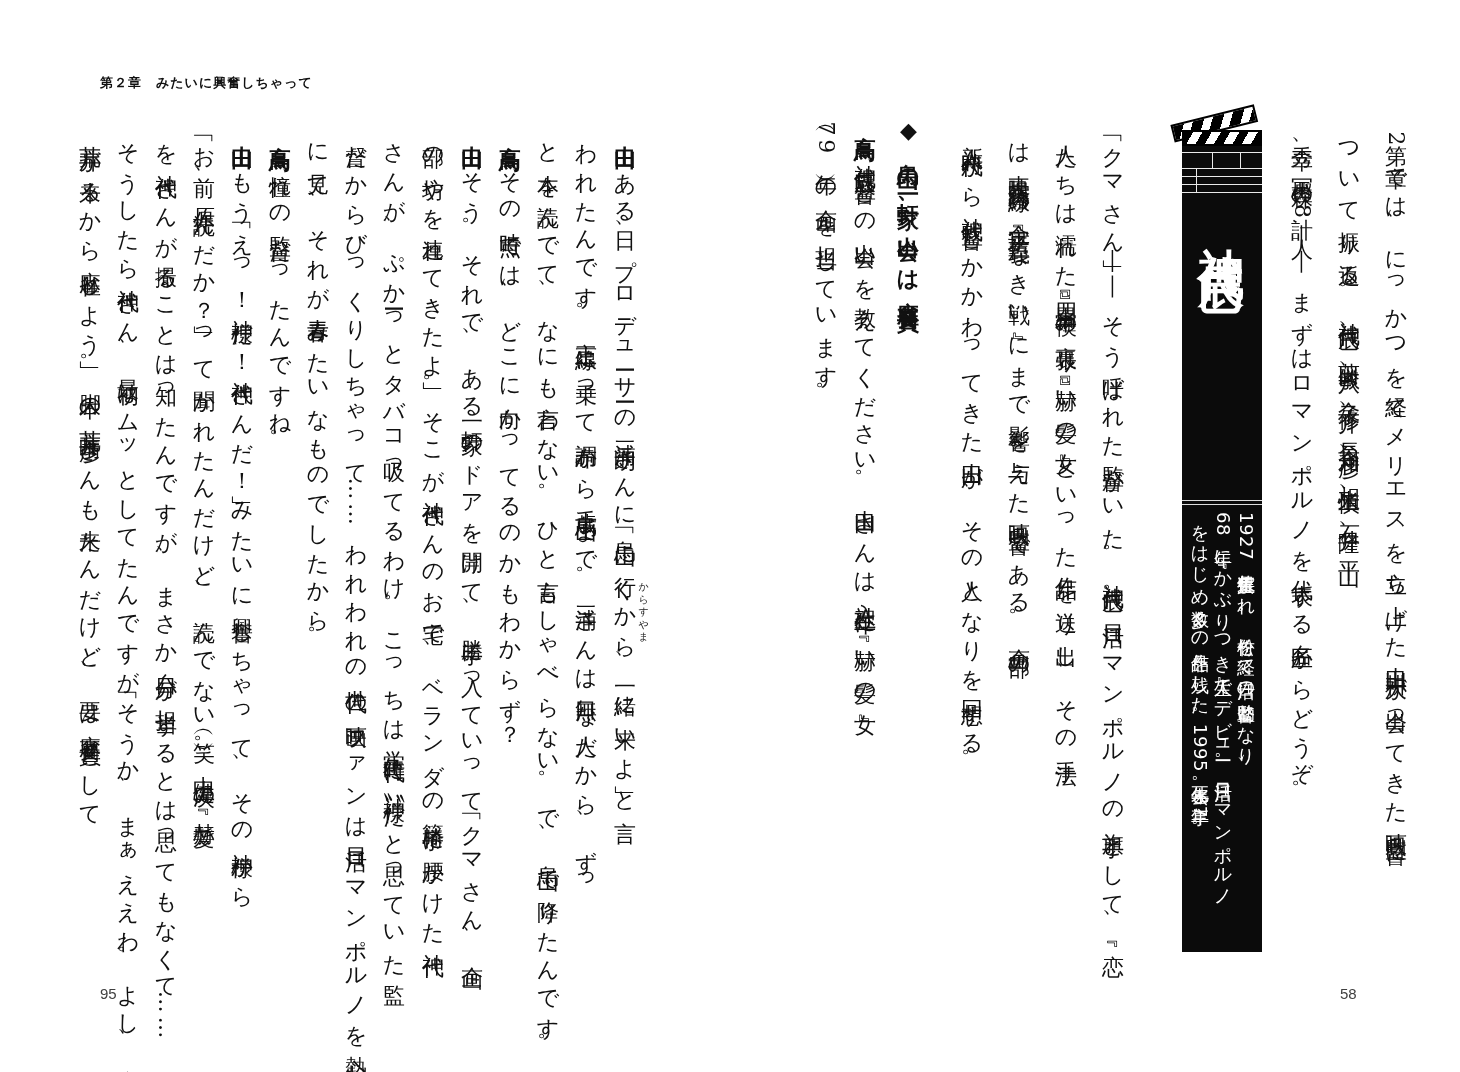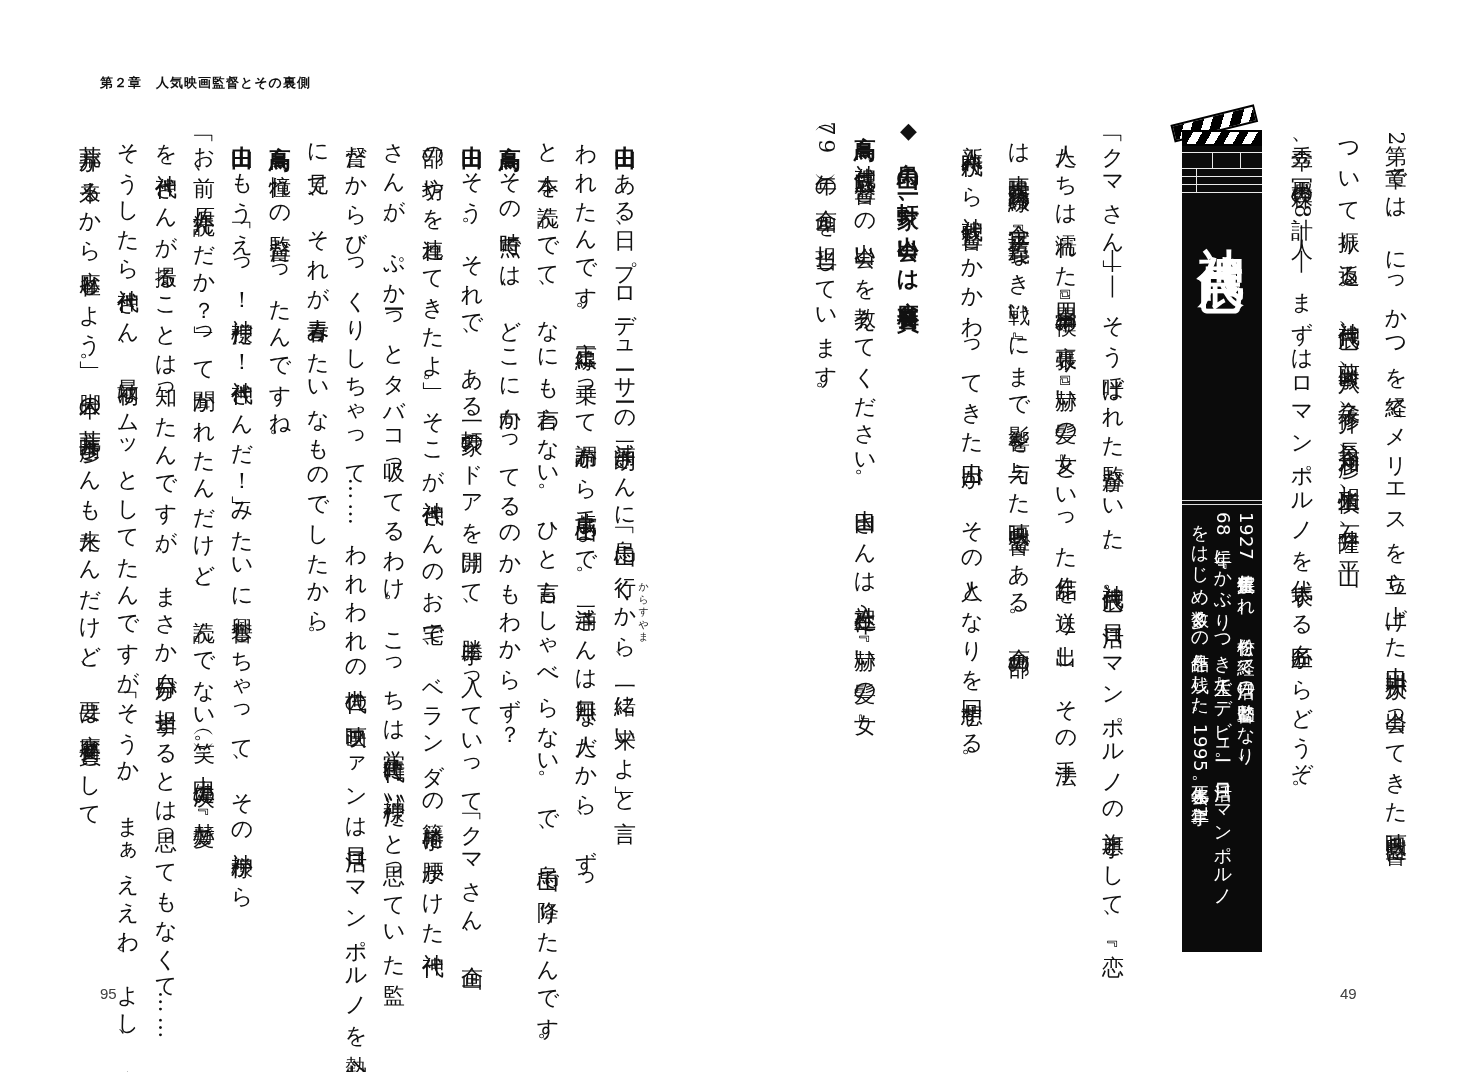--- a/index.html
+++ b/index.html
@@ -17,21 +17,21 @@
   .clap-top{position:absolute;left:0;top:0;width:80px;height:16px;background:repeating-linear-gradient(120deg,#000 0 8px,#fff 8px 16px);border:2px solid #000;box-sizing:border-box;}
   .clap-grid{position:absolute;left:0;top:18px;width:80px;height:44px;}
   .clap-grid div{position:absolute;background:#e9e9e9;}
   .clap-name{position:absolute;left:0;top:80px;width:80px;writing-mode:vertical-rl;font-family:"DejaVu Sans",sans-serif;font-weight:bold;color:#fff;font-size:46px;line-height:80px;letter-spacing:10px;text-align:start;}
   .clap-divider{position:absolute;left:0;top:370px;width:80px;height:5px;border-top:1px solid #ddd;border-bottom:1px solid #ddd;box-sizing:border-box;}
   .clap-bio{position:absolute;left:4px;top:382px;width:72px;height:430px;writing-mode:vertical-rl;font-family:"DejaVu Sans",sans-serif;color:#fff;font-size:18px;line-height:23px;letter-spacing:0.6px;white-space:nowrap;}
 </style>
 </head>
 <body>
 
-<div class="running-head">第２章　人気映画監督とその裏側</div>
+<div class="running-head">第２章　みたいに興奮しちゃって</div>
 
 <div class="vcol" style="left:1383px;top:128px;">第2章では、にっかつを経てメリエスを立ち上げた山田耕大が出会ってきた映画監督に</div>
 <div class="vcol" style="left:1336px;top:128px;">ついて振り返る。神代辰巳、藤田敏八、金子修介、長谷川和彦、相米慎二、石井隆、平山</div>
 <div class="vcol" style="left:1289px;top:128px;">秀幸、冨樫森の計8人――まずはロマンポルノを代表する名匠からどうぞ。</div>
 
 <div class="clap-arm"></div>
 <div class="clap">
   <div class="clap-top"></div>
   <div class="clap-grid">
     <div style="left:0;top:4px;width:80px;height:1px;"></div>
@@ -57,21 +57,21 @@
 <div class="vcol" style="left:1006px;top:128px;">は東映実録路線の金字塔『仁義なき戦い』にまで影響を与えた映画監督である。企画部の</div>
 <div class="vcol" style="left:959px;top:128px;">新人時代から神代監督とかかわってきた山田が、その人となりを回想する。</div>
 
 <div class="vcol heading" style="left:895px;top:118px;">◆烏山の一軒家、出会いは麻雀要員</div>
 
 <div class="vcol" style="left:852px;top:118px;">
   <span class="spk">高鳥</span><span class="gap"></span><span>神代辰巳監督との出会いを教えてください。山田さんは入社翌年に『赫い髪の女』</span>
 </div>
 <div class="vcol" style="left:813px;top:118px;">（79年）の企画を担当しています。</div>
 
-<div class="folio" style="left:1340px;">49</div>
+<div class="folio" style="left:1340px;">58</div>
 
 <div class="vcol" style="left:612px;top:128px;">
   <span class="spk">山田</span><span class="gap"></span><span>ある日、プロデューサーの三浦朗さんに「烏山に行くから、一緒に来いよ」と言</span>
 </div>
 <div class="ruby-note" style="left:636px;top:575px;">からすやま</div>
 <div class="vcol" style="left:573px;top:128px;">われたんです。京王線に乗って調布から千歳烏山まで。三浦さんは無口な人だから、ずっ</div>
 <div class="vcol" style="left:535px;top:128px;">と本を読んでて、なにも言わない。ひと言もしゃべらない。で、烏山で降りたんです。</div>
 
 <div class="vcol" style="left:497px;top:128px;">
   <span class="spk">高鳥</span><span class="gap"></span><span>その時点では、どこに向かってるのかもわからず？</span>

